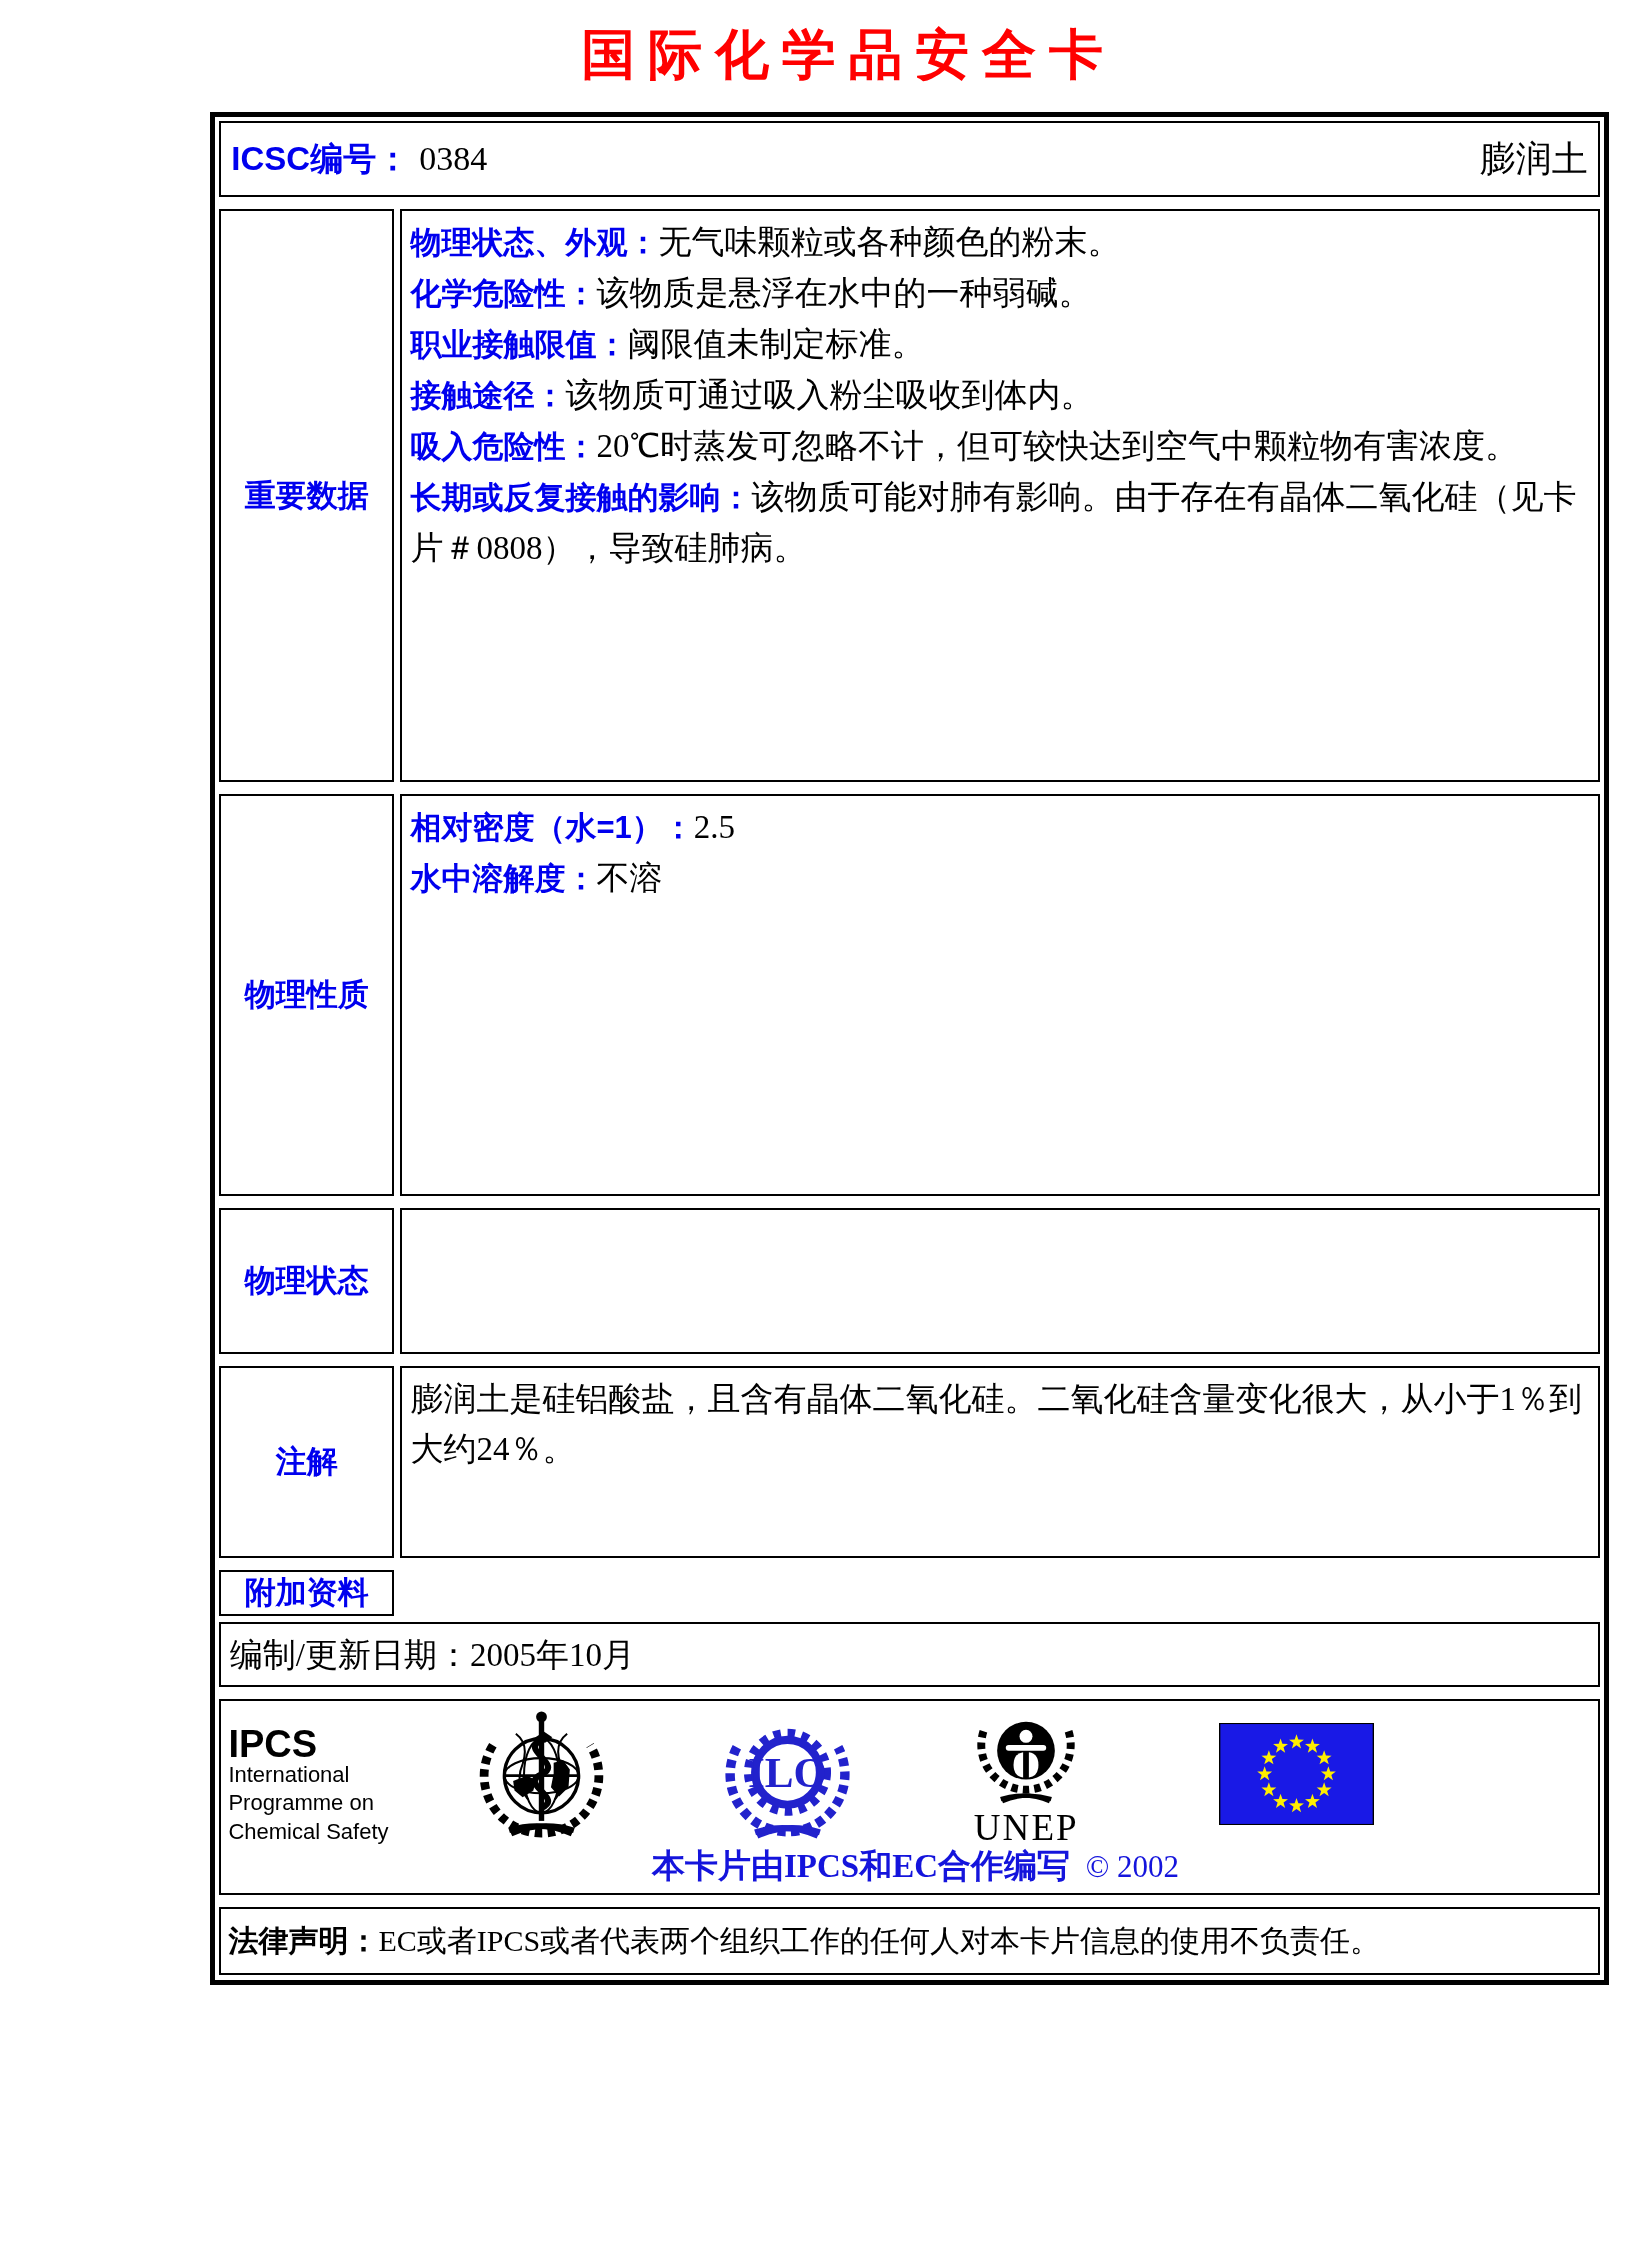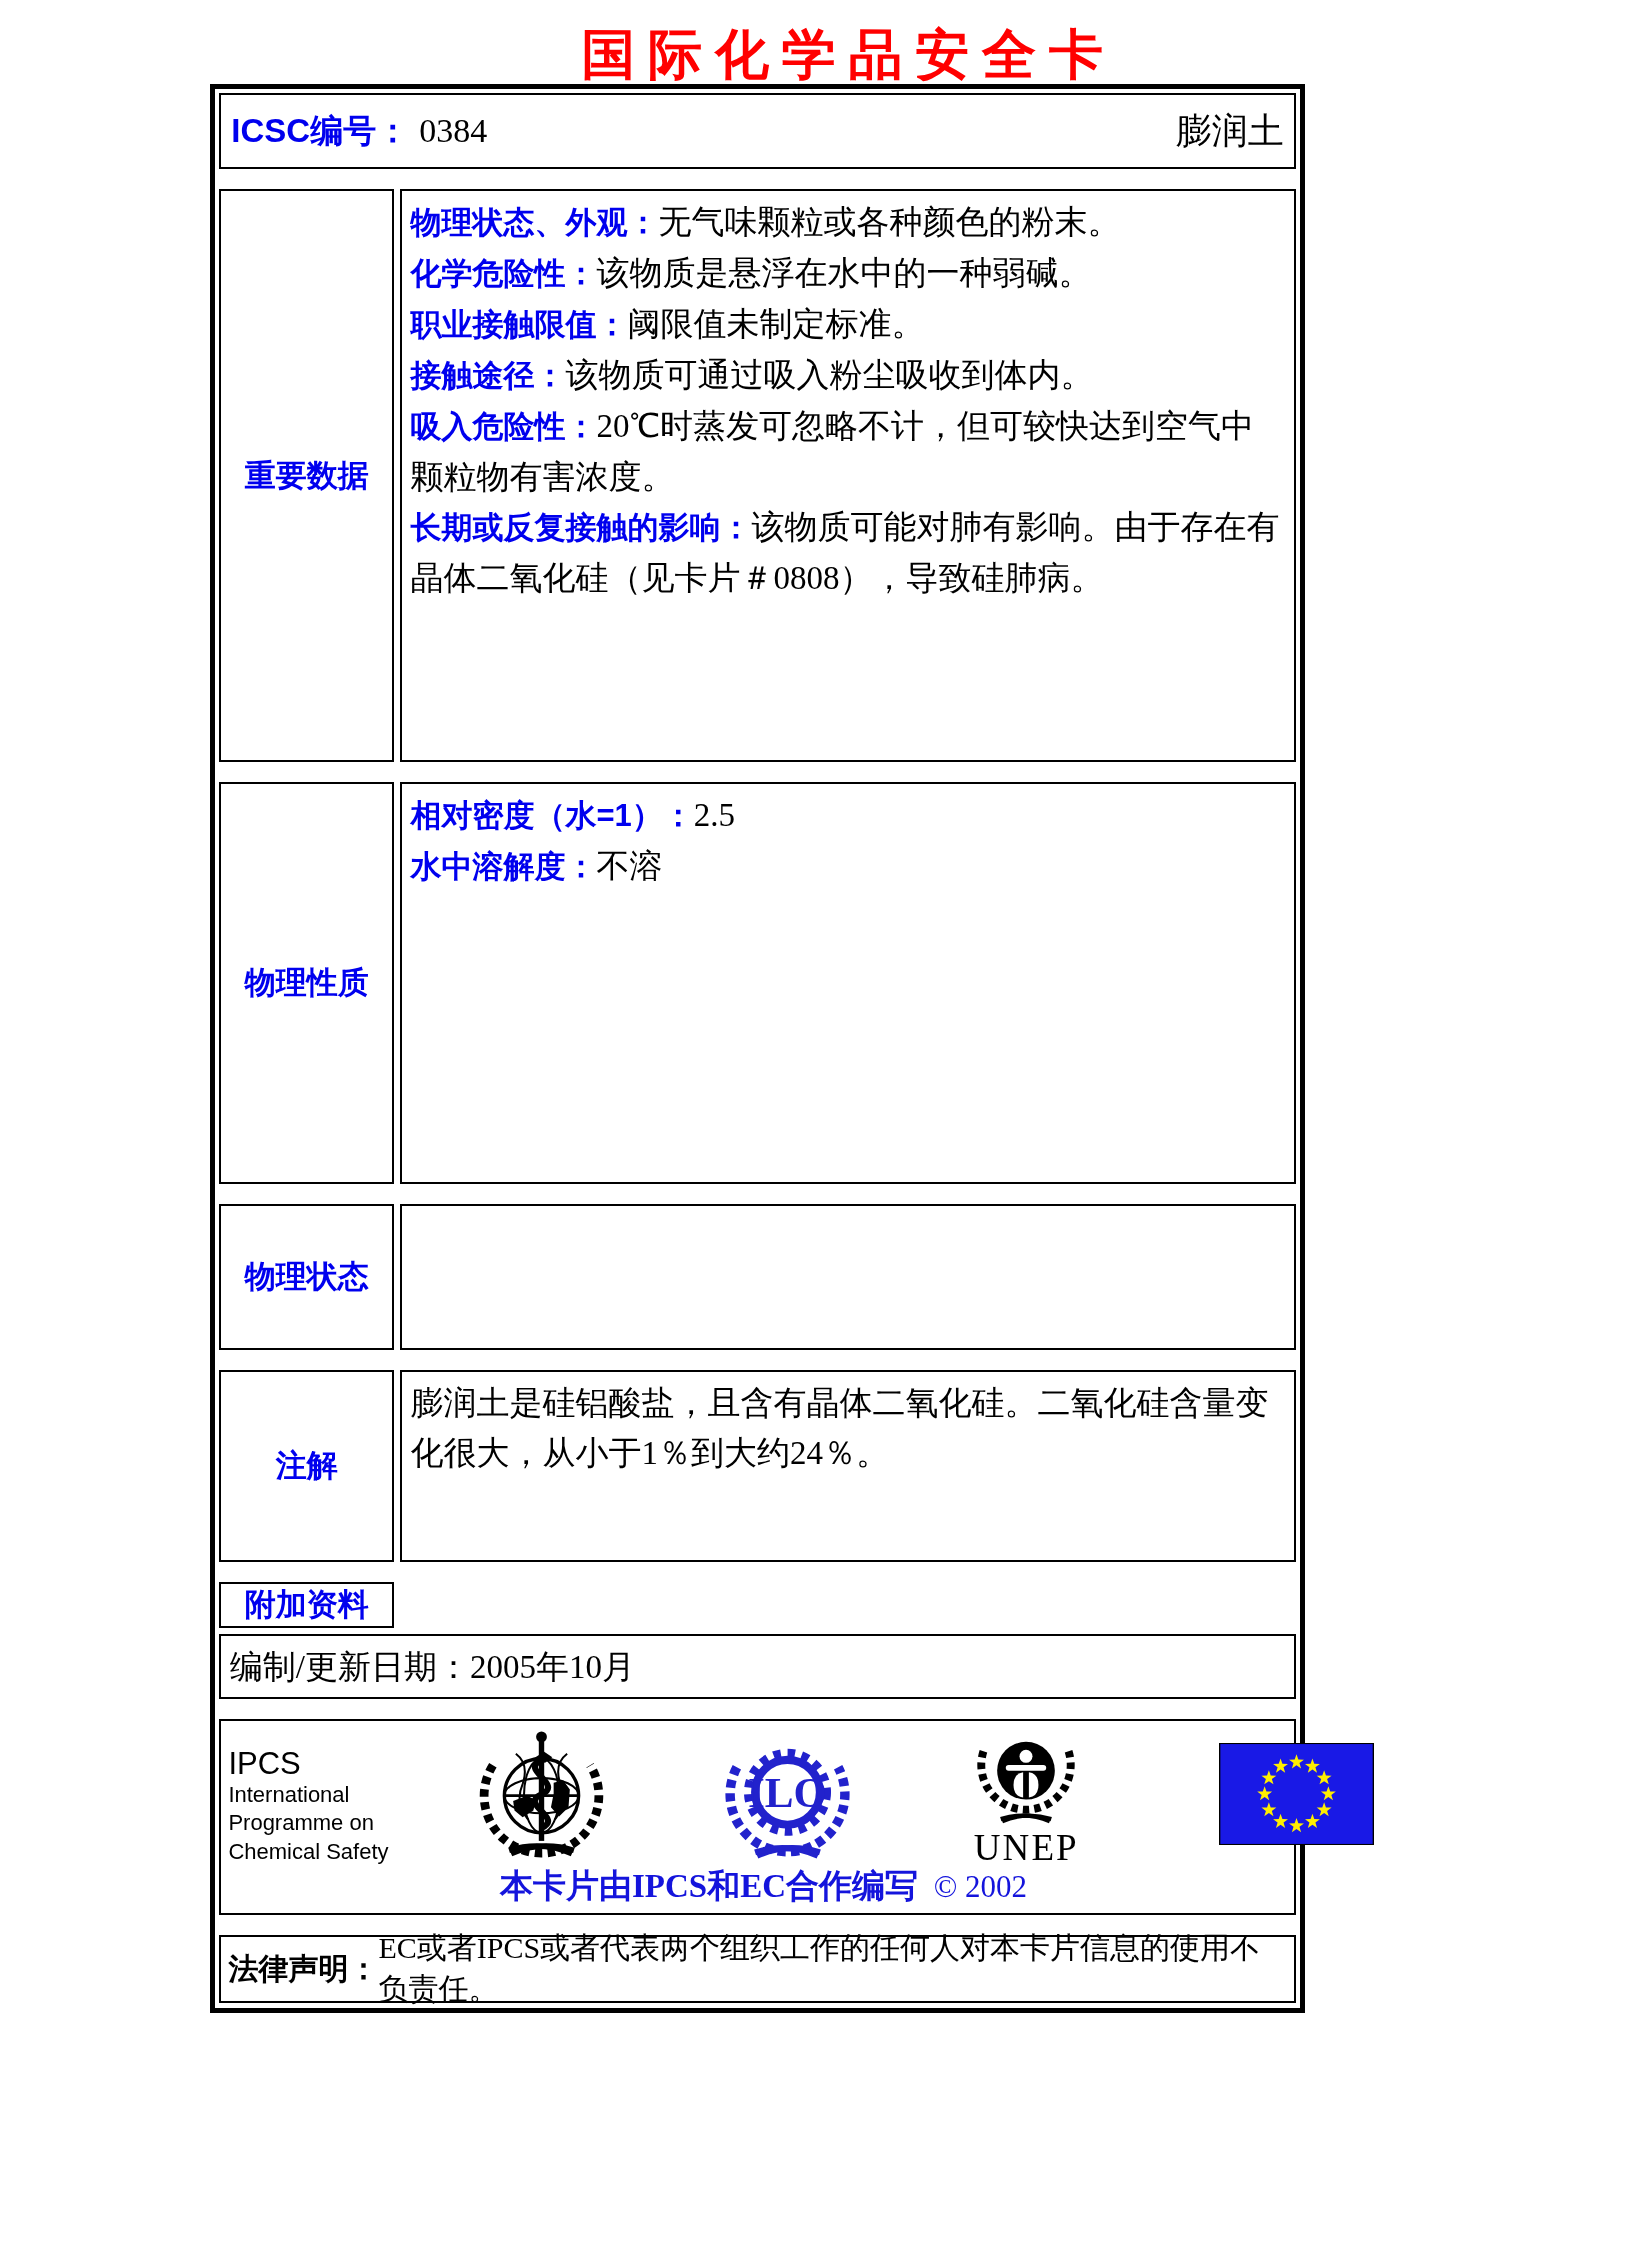--- a/index.html
+++ b/index.html
@@ -5,22 +5,22 @@
   html,body{margin:0;padding:0;background:#fff;}
   #page{position:relative;width:1645px;height:2261px;background:#ffffff;overflow:hidden;
         font-family:"Liberation Serif",serif;}
 
   
   #title{position:absolute;left:210px;top:18.5px;width:1277px;text-align:center;
          color:#FF0000;font-family:"Liberation Sans",sans-serif;font-weight:bold;
          font-size:54px;letter-spacing:12.8px;white-space:nowrap;}
 
   
-  #card{position:absolute;left:210px;top:84px;width:1095px;border:5.7px solid #000;
-        padding:4.3px;box-sizing:border-box;display:flex;flex-direction:column;gap:20px;}
+  #card{position:absolute;left:210px;top:112px;width:1399px;border:5.7px solid #000;
+        padding:4.3px;box-sizing:border-box;display:flex;flex-direction:column;gap:12px;}
 
   .row{border:2.1px solid #000;box-sizing:border-box;background:#fff;}
 
   
   #hdr-row{height:76px;display:flex;align-items:center;justify-content:space-between;
            padding:0 10px;}
   .hdr-left{display:flex;align-items:baseline;}
   .key{color:#0000EE;font-family:"Liberation Sans",sans-serif;font-weight:bold;font-size:31px;}
   #hdr-row .key{font-size:33px;}
   .hdr-num{font-size:34px;color:#000;margin-left:10px;}
@@ -38,21 +38,21 @@
   .para .key{font-size:31px;}
   .para .val{font-size:33px;color:#000;}
 
   #sec-0{height:573px;} #sec-1{height:402px;} #sec-2{height:146px;}
   #sec-3{height:192px;} #sec-4{height:117px;flex-direction:column;}
 
   
   #logos-row{height:196px;position:relative;}
   #ipcs-block{position:absolute;left:7.1px;top:25.6px;color:#000;
               font-family:"Liberation Sans",sans-serif;}
-  #ipcs-acdroym{font-weight:normal;font-size:31px;line-height:34px;}
+  #ipcs-acdroym{font-weight:bold;font-size:38px;line-height:34px;}
   .ipcs-line{font-size:22px;line-height:28.5px;}
   #who-logo{position:absolute;left:253px;top:8.5px;}
   #ilo-logo{position:absolute;left:499px;top:8.5px;}
   #unep-block{position:absolute;left:741px;top:4.3px;width:128px;text-align:center;}
   #unep-label{font-family:"Liberation Serif",serif;font-weight:normal;font-size:37px;
               letter-spacing:2.1px;color:#000;line-height:37px;}
   #eu-flag{position:absolute;left:998px;top:21.3px;}
   #caption{position:absolute;left:0;right:0;bottom:4.3px;text-align:center;color:#1414DC;padding-left:12px;}
   #caption .cap-main{font-weight:bold;font-size:33px;font-family:"Liberation Serif",serif;}
   #caption .cap-copy{font-size:31px;font-family:"Liberation Serif",serif;margin-left:12.8px;}

